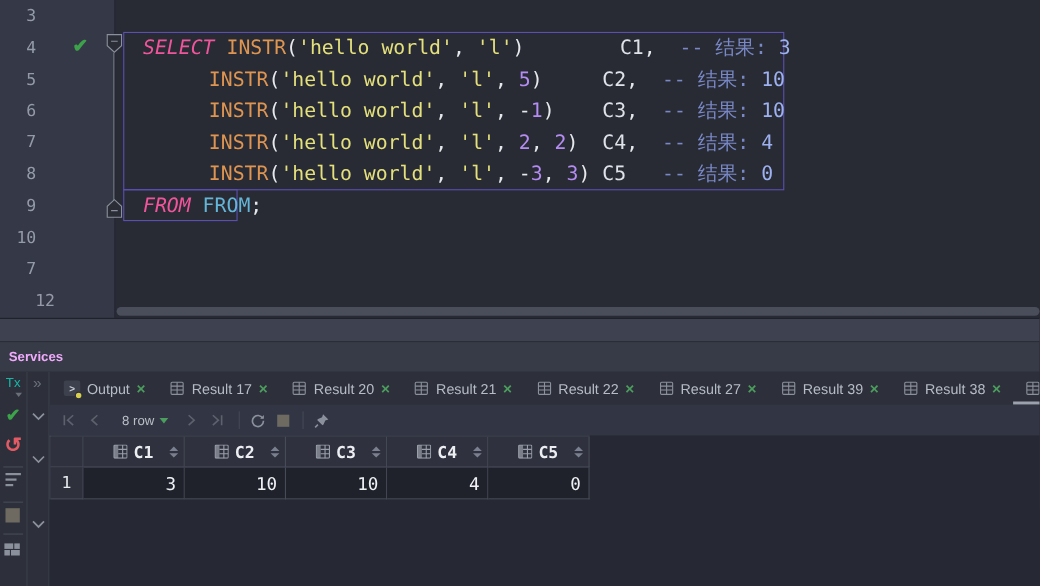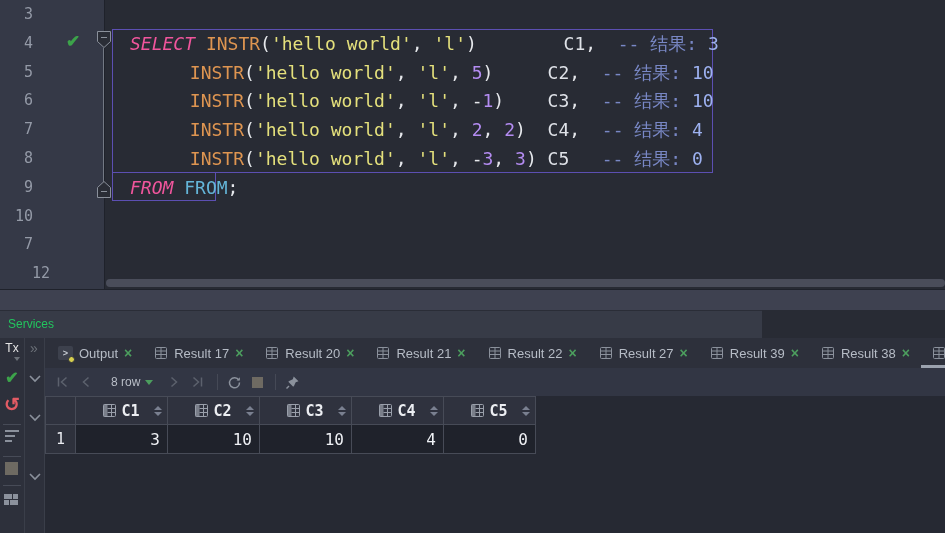--- a/index.html
+++ b/index.html
@@ -30,27 +30,27 @@
   .cmn{color:var(--c-cmn);} .tbl{color:var(--c-tbl);}
   #run-check{position:absolute;left:66px;top:31px;font-size:17px;font-weight:bold;color:var(--green);}
   #fold-line{position:absolute;left:103px;top:48px;width:1px;height:136px;background:#737984;}
   .sel-box{position:absolute;border:1px solid var(--sel-border);pointer-events:none;}
   #sel-box-main{left:112px;top:29px;width:601px;height:144px;}
   #sel-box-from{left:112px;top:172px;width:104px;height:29px;}
   #hscrollbar{position:absolute;left:106px;top:279px;width:839px;height:8px;background:#4a4d5a;border-radius:4px;}
   
   #splitter-band{position:absolute;left:0;top:289px;width:945px;height:21px;background:var(--band-bg);
     border-top:1px solid var(--dark-line);}
-  #services-bar{position:absolute;left:0;top:310px;width:762px;height:28px;background:var(--services-bg);
-    border-top:1px solid #2a2d37;color:#22c55e;font-size:12px;line-height:27px;padding-left:8px;}
+  #services-bar{position:absolute;left:0;top:310px;width:945px;height:28px;background:var(--services-bg);
+    border-top:1px solid #2a2d37;color:#f0abfc;font-size:12px;line-height:27px;padding-left:8px;font-weight:bold;}
   
   #bottom{position:absolute;left:0;top:338px;width:945px;height:195px;background:var(--panel-bg);}
   .vsep{position:absolute;top:0;width:1px;height:195px;background:var(--sep);}
   #strip1{position:absolute;left:0;top:0;width:24px;height:195px;}
-  #tx-label{position:absolute;left:0;top:3px;width:24px;text-align:center;font-size:12px;color:#e5e5e5;}
+  #tx-label{position:absolute;left:0;top:3px;width:24px;text-align:center;font-size:12px;color:#14b8a6;}
   #tx-caret{position:absolute;left:14px;top:19px;width:0;height:0;border-left:3px solid transparent;
     border-right:3px solid transparent;border-top:4px solid #6b7078;}
   #commit-check{position:absolute;left:0;top:30px;width:24px;text-align:center;font-size:16px;
     font-weight:bold;color:var(--green);}
   #rollback-ic{position:absolute;left:0;top:55px;width:24px;text-align:center;font-size:19px;
     font-weight:bold;color:var(--red);}
   .hsep{position:absolute;left:3px;width:18px;height:1px;background:var(--grid-border);}
   .bar{position:absolute;left:5px;height:2px;background:var(--icon-gray);}
   #stop-square{position:absolute;left:5px;top:124px;width:13px;height:13px;background:#6e6a62;}
   .blk{position:absolute;height:5px;background:var(--icon-gray);}

